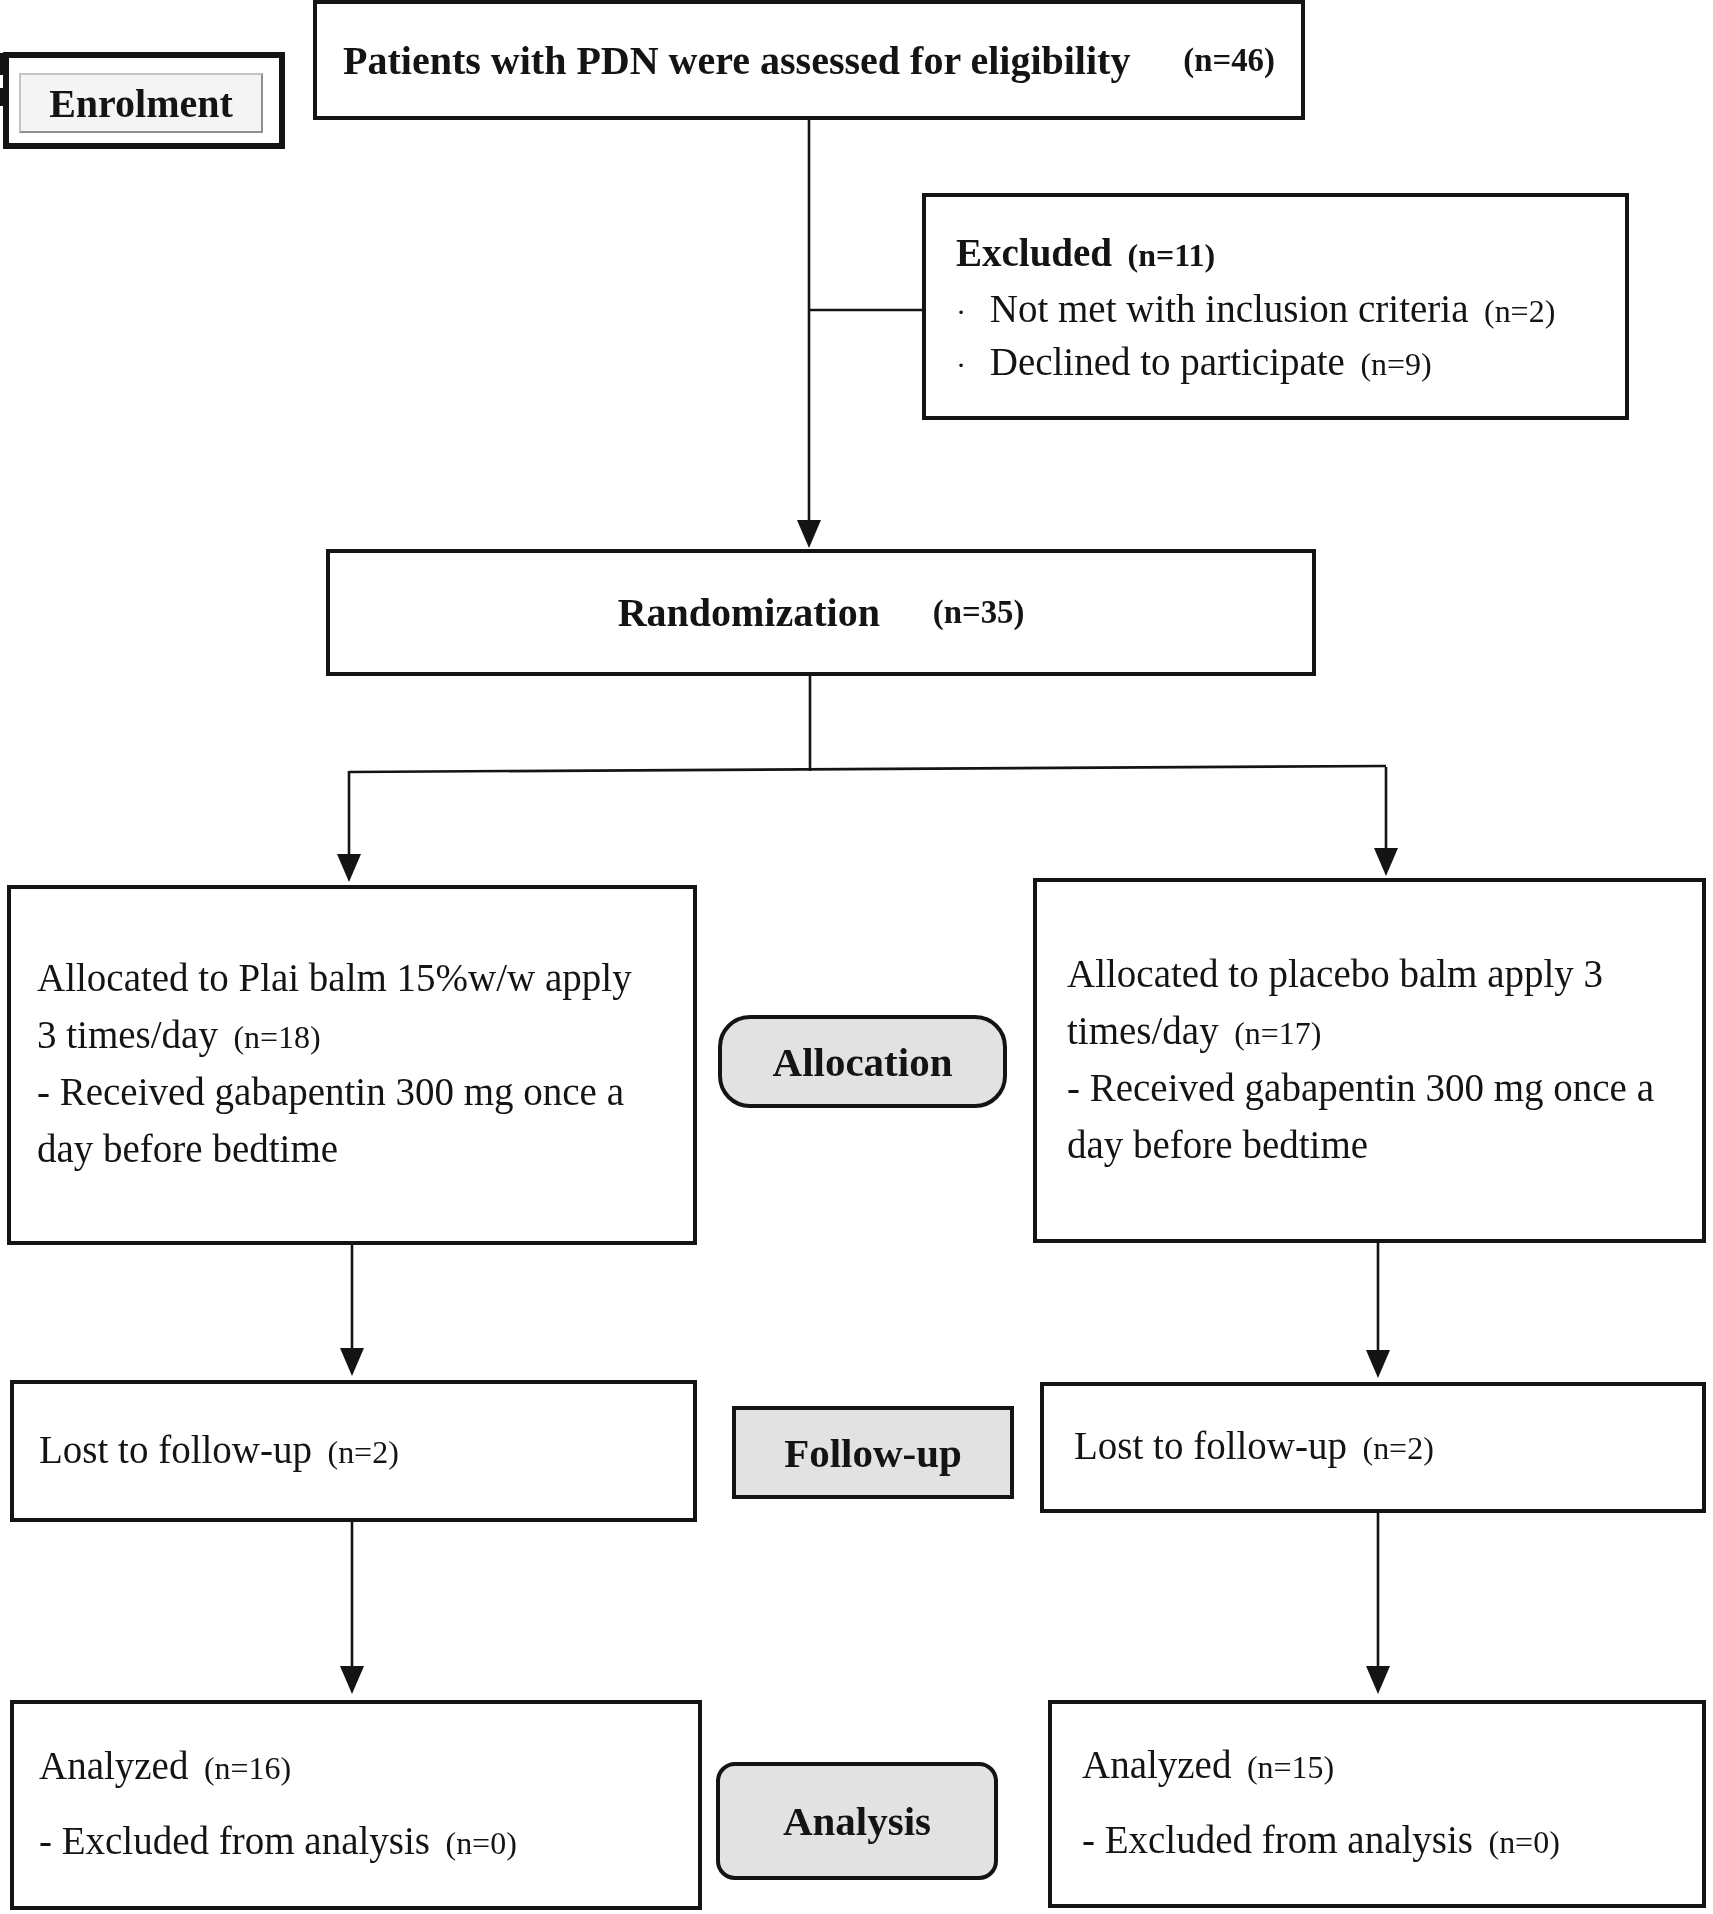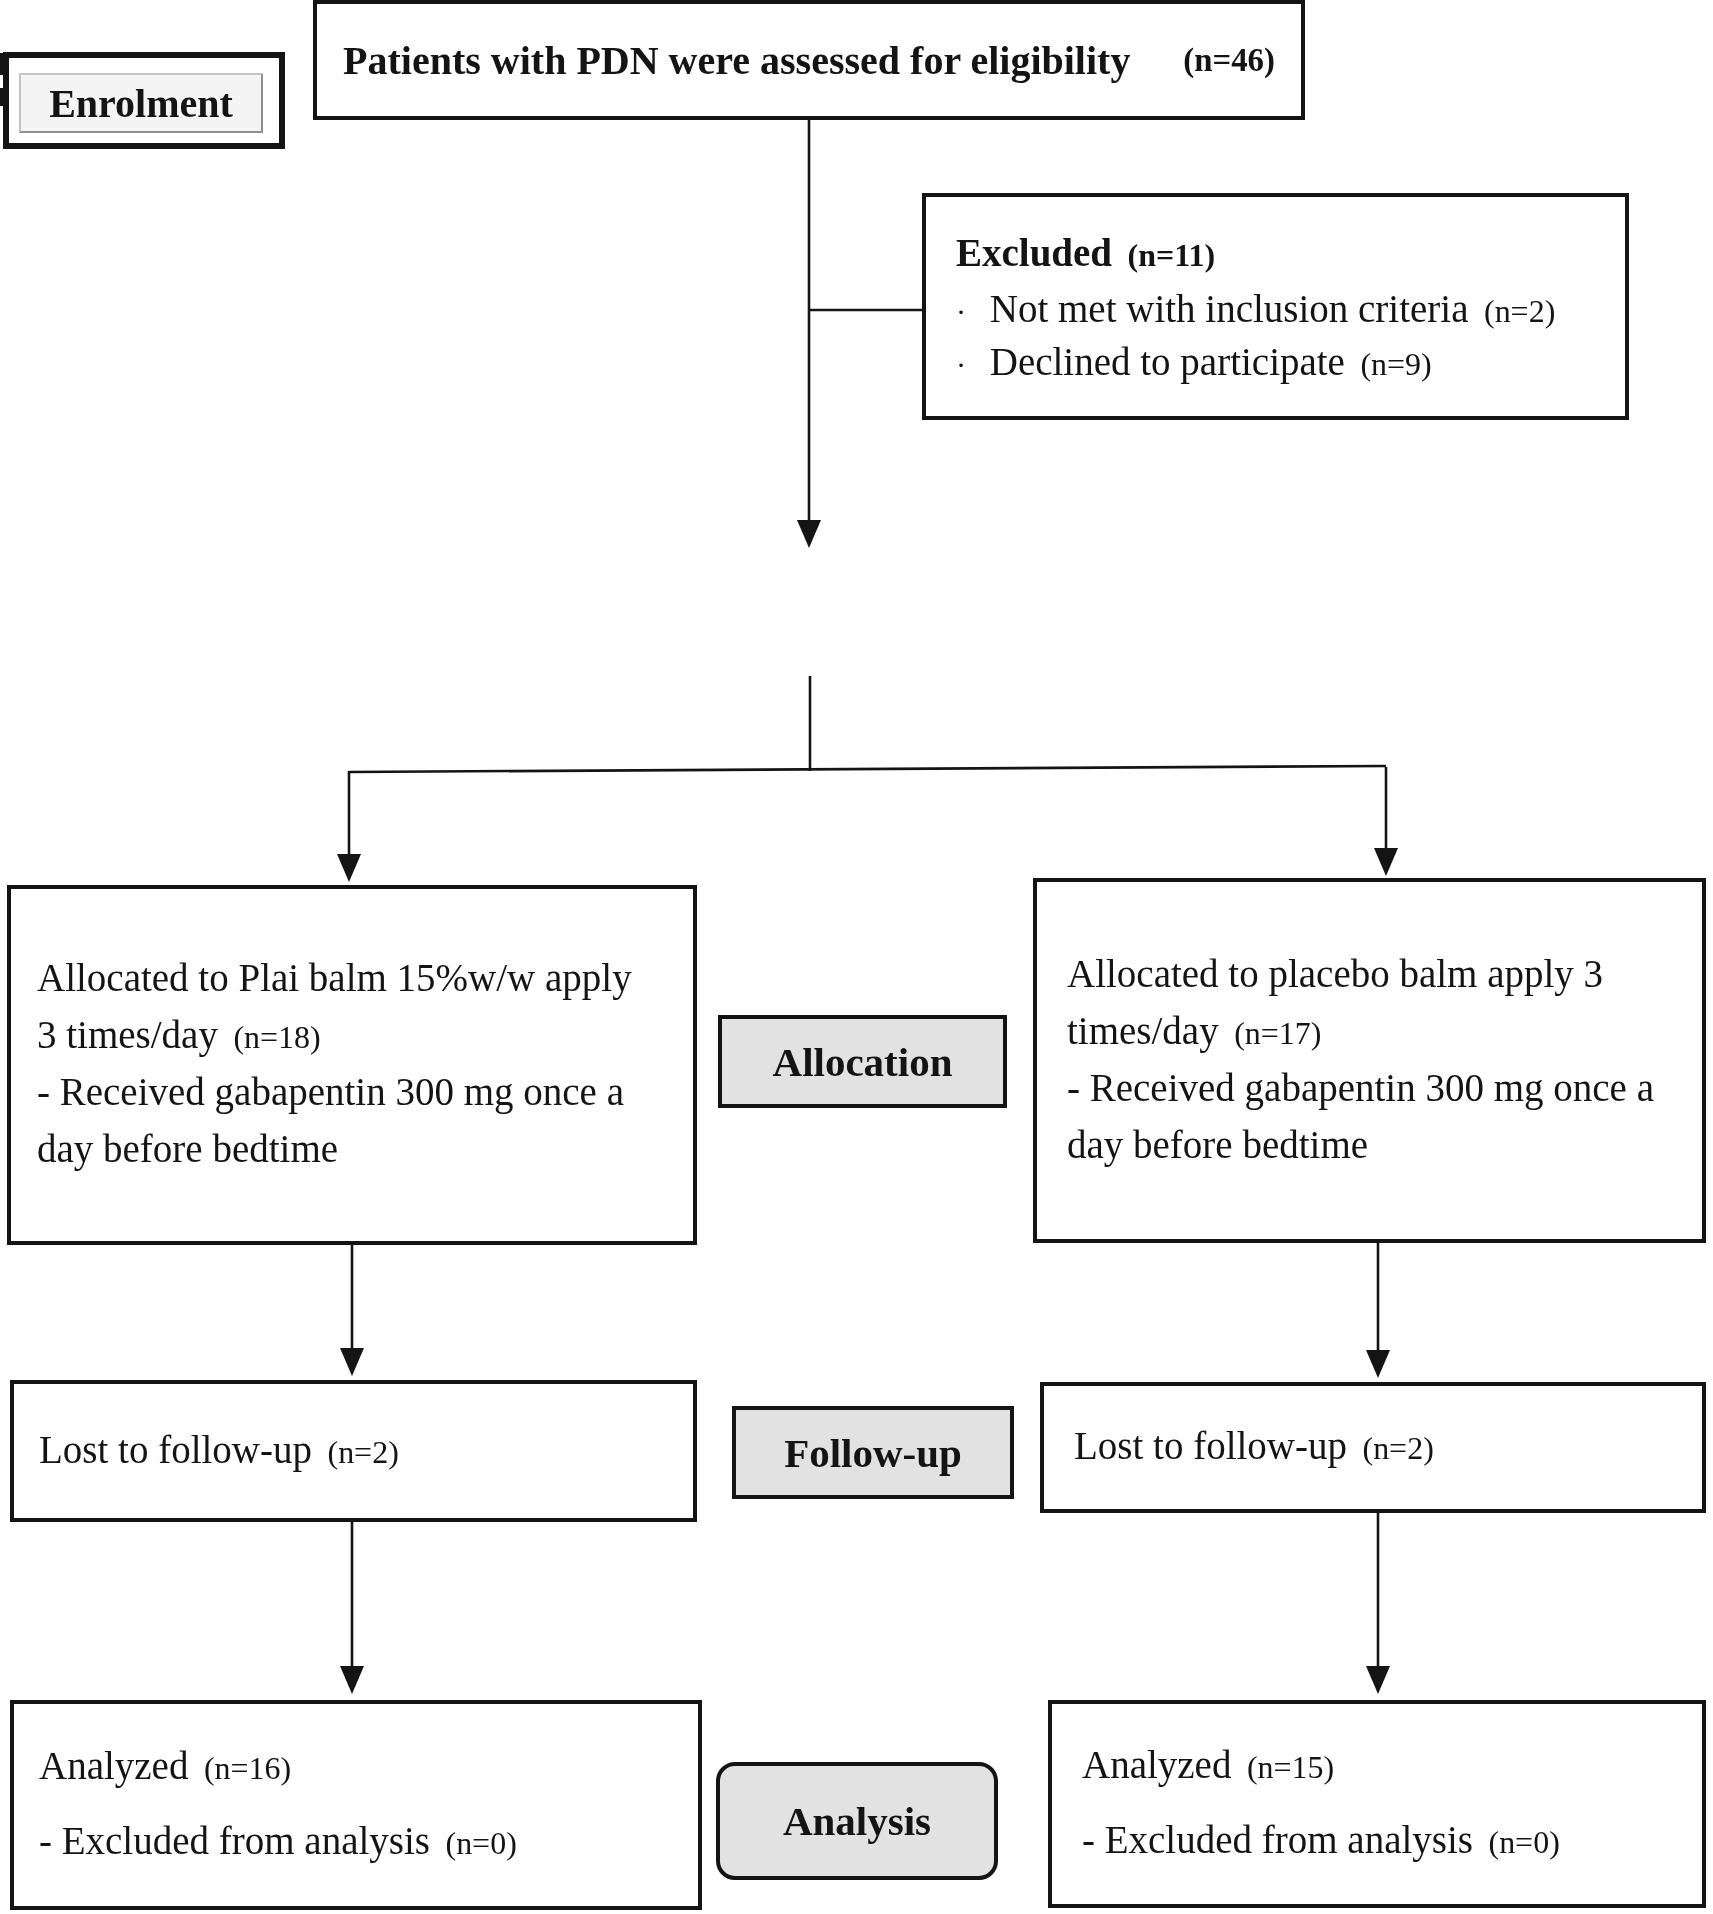--- a/index.html
+++ b/index.html
@@ -49,21 +49,21 @@
   .excluded-box .line{line-height:50px;}
   .rand-box{left:326px;top:549px;width:990px;height:127px;}
   .alloc-left{left:7px;top:885px;width:690px;height:360px;padding-left:26px;}
   .alloc-right{left:1033px;top:878px;width:673px;height:365px;padding-left:30px;}
   .fu-left{left:10px;top:1380px;width:687px;height:142px;padding-left:25px;}
   .fu-right{left:1040px;top:1382px;width:666px;height:131px;padding-left:30px;}
   .an-left{left:10px;top:1700px;width:692px;height:210px;padding-left:25px;}
   .an-right{left:1048px;top:1700px;width:658px;height:208px;padding-left:30px;}
   .an-left .line,.an-right .line{line-height:72px;}
 
-  .alloc-label{left:718px;top:1015px;width:289px;height:93px;}
+  .alloc-label{left:718px;top:1015px;width:289px;height:93px;border-radius:32px;}
   .fu-label{left:732px;top:1406px;width:282px;height:93px;}
   .an-label{left:716px;top:1762px;width:282px;height:118px;border-radius:19px;}
 </style>
 </head>
 <body>
 
 <div class="canvas">
 
   <svg class="connectors" viewBox="0 0 1713 1914">
     <line class="ln" x1="809" y1="120" x2="809" y2="524"></line>
@@ -108,20 +108,24 @@
       <span>Not met with inclusion criteria</span>
       <span class="np">(n=2)</span>
     </div>
     <div class="line">
       <span class="bullet">·</span>
       <span>Declined to participate</span>
       <span class="np">(n=9)</span>
     </div>
   </div>
 
+  <div class="box rand-box center-text">
+    <span>Randomization</span>
+    <span class="np">(n=35)</span>
+  </div>
 
   <div class="box alloc-left col">
     <div class="line">
       <span>Allocated to Plai balm 15%w/w apply</span>
       <span class="np"></span>
     </div>
     <div class="line">
       <span>3 times/day</span>
       <span class="np">(n=18)</span>
     </div>

